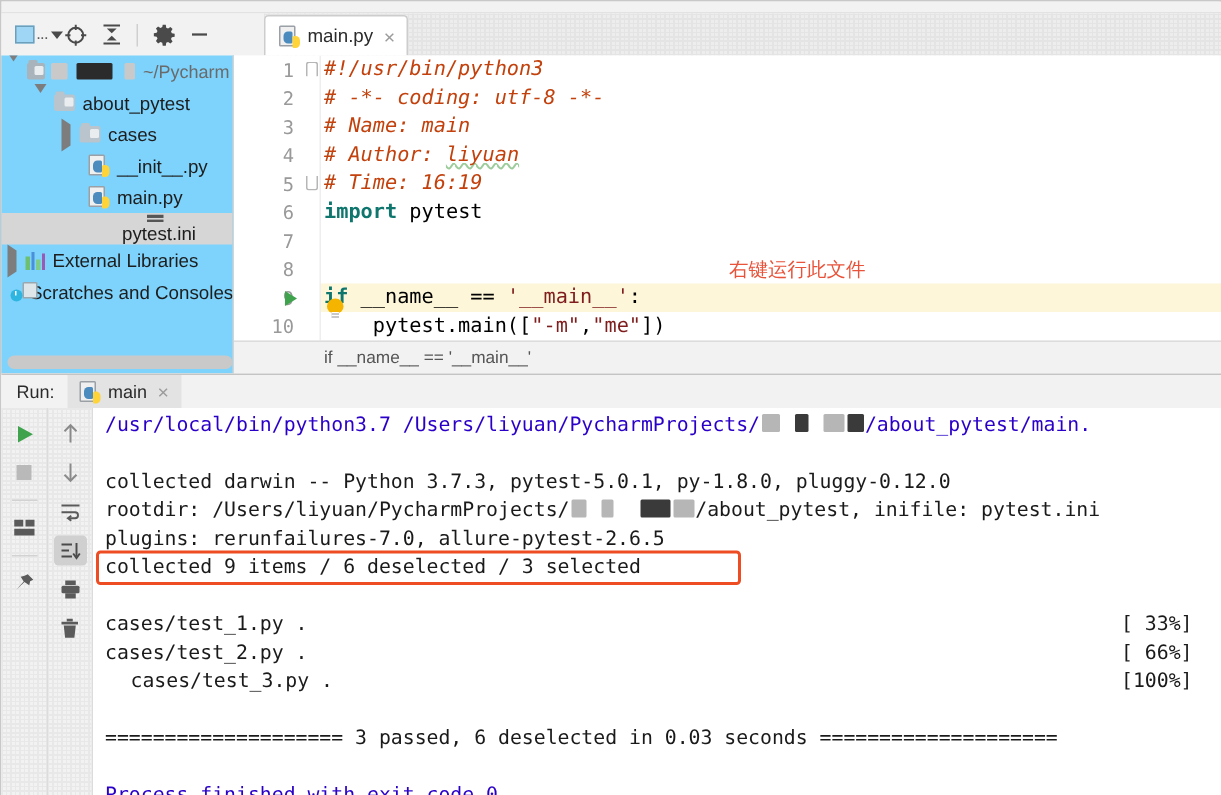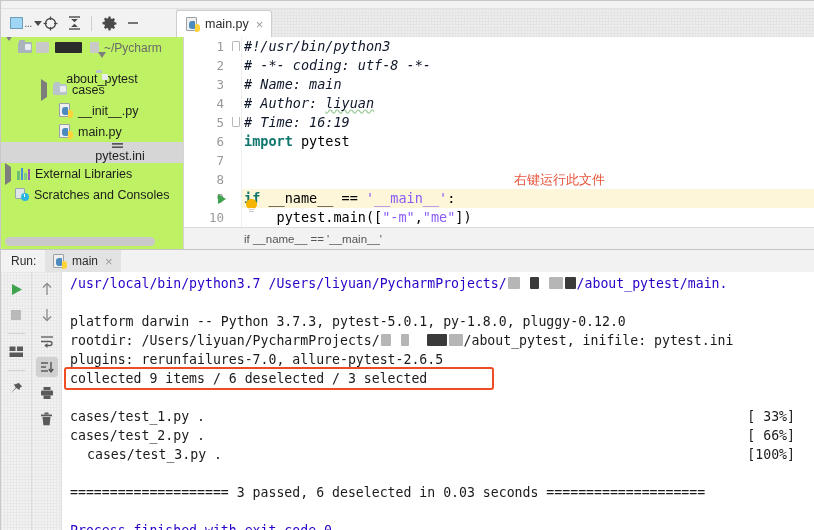--- a/index.html
+++ b/index.html
@@ -93,21 +93,21 @@
   .tab-x { font-size: 13px; color: #9b9b9b; margin-left: 2px; cursor: pointer; }
 
   
   #main {
     position: absolute; left: 0; top: 36px; width: 814px; height: 212px;
     display: flex;
   }
 
   
   #tree {
-    width: 183px; height: 212px; background: #bef264;
+    width: 155px; height: 212px; background: #7dd3fc;
     border-right: 1px solid #d4d4d4;
     position: relative; overflow: hidden;
   }
   .trow {
     height: 21px; display: flex; align-items: center;
     font-size: 12.5px; color: #1d1d1d; white-space: nowrap;
     padding-right: 2px;
   }
   .trow.sel { background: #d6d6d6; }
   .tw { display: inline-block; }
@@ -199,23 +199,23 @@
   }
   .cline {
     position: absolute; left: 2px; height: 19px; line-height: 19px;
     font-family: "DejaVu Sans Mono", monospace; font-size: 13.5px;
     white-space: pre; color: #000;
   }
   .hl-line {
     position: absolute; left: 0; right: 0; height: 19px;
     background: #fdf6d8;
   }
-  .cm { color: #0f172a; font-style: italic; }
+  .cm { color: #c2410c; font-style: italic; }
   .kw { color: #0f766e; font-weight: bold; }
-  .str { color: #8b5cf6; }
+  .str { color: #7f1d1d; }
   .plain { color: #000; }
   .wavy {
     text-decoration: underline wavy #9ccc9c;
     text-decoration-skip-ink: none;
   }
   #bulb {
     position: absolute; left: 62px; top: 162px; width: 11px; height: 13px;
   }
   #bulb .glass {
     position: absolute; left: 0; top: 0; width: 11px; height: 10px;
@@ -363,21 +363,21 @@
         <span class="tw"><span class="arrow-d"></span></span>
         <span class="folder" style="margin:0 4px 0 5px;">
             <span class="fslot"></span>
           </span>
         <span class="redact gray" style="width:13px;"></span>
         <span class="redact" style="width:27px;margin-left:6px;"></span>
         <span class="redact gray" style="width:9px;margin-left:8px;"></span>
         <span style="font-size:12px;color:#6a6a6a;margin-left:5px;">~/Pycharm</span>
       </div>
 
-      <div class="trow" style="padding-left:22px;flex-direction:column;">
+      <div class="trow" style="padding-left:22px;">
         <span class="tw"><span class="arrow-d"></span></span>
         <span class="folder lt" style="margin:0 5px 0 5px;">
             <span class="fslot"></span>
           </span>
         <span>about_pytest</span>
       </div>
 
       <div class="trow" style="padding-left:40px;">
         <span class="tw"><span class="arrow-r"></span></span>
         <span class="folder lt" style="margin:0 5px 0 6px;">
@@ -566,21 +566,21 @@
             <path d="M2.5 5h8l-0.9 8.2h-6.2z" fill="#5a5a5a"></path>
           </svg>
         </div>
       </div>
 
       <div id="console">
 
         <div class="oline o-blue" style="top:2px;">/usr/local/bin/python3.7 /Users/liyuan/PycharmProjects/<span class="redact-i" style="width:12px;"></span> <span class="redact-i dk" style="width:9px;"></span> <span class="redact-i" style="width:14px;"></span><span class="redact-i dk" style="width:11px;"></span>/about_pytest/main.</div>
 
 
-        <div class="oline o-black" style="top:40px;">platform darwin -- Python 3.7.3, pytest-5.0.1, py-1.8.0, pluggy-0.12.0</div>
+        <div class="oline o-black" style="top:40px;">collected darwin -- Python 3.7.3, pytest-5.0.1, py-1.8.0, pluggy-0.12.0</div>
 
         <div class="oline o-black" style="top:59px;">rootdir: /Users/liyuan/PycharmProjects/<span class="redact-i" style="width:10px;"></span> <span class="redact-i" style="width:8px;"></span>  <span class="redact-i dk" style="width:20px;"></span><span class="redact-i" style="width:14px;"></span>/about_pytest, inifile: pytest.ini</div>
 
         <div class="oline o-black" style="top:78px;">plugins: rerunfailures-7.0, allure-pytest-2.6.5</div>
 
         <div class="oline o-black" style="top:97px;">collected 9 items / 6 deselected / 3 selected</div>
 
         <div class="oline o-black" style="top:135px;">cases/test_1.py .</div>
         <div class="oline o-black" style="top:135px; left:auto; right:20px;">[ 33%]</div>
 

